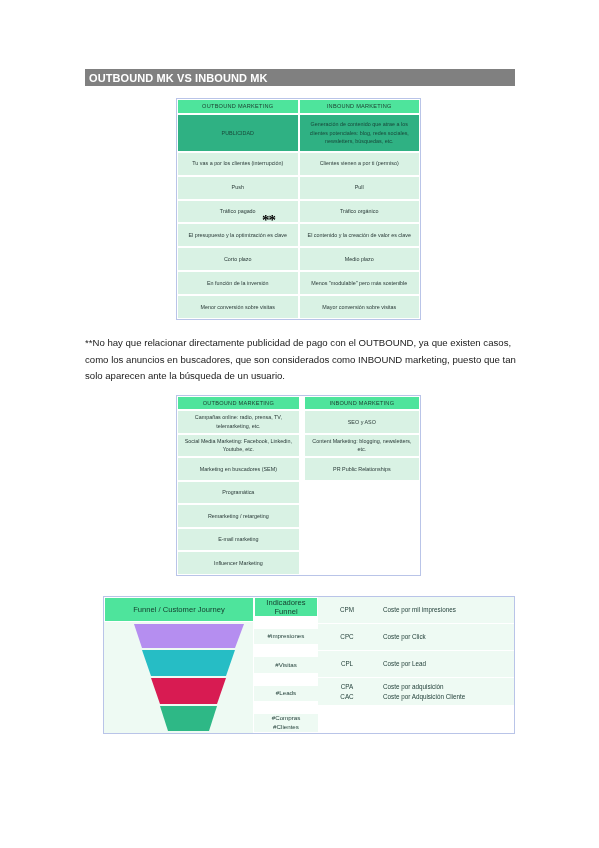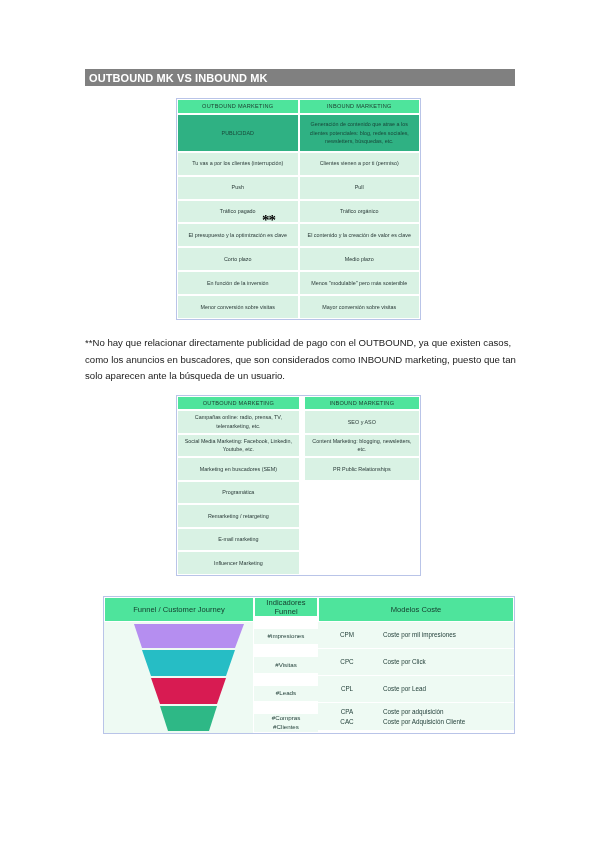--- a/index.html
+++ b/index.html
@@ -262,21 +262,20 @@
     <div class="fn-cell">#Leads</div>
     <div class="fn-cell last">
       <div>
         <div>#Compras</div>
         <div>#Clientes</div>
       </div>
     </div>
   </div>
 
   <div class="fn-col c-cost">
-    <div class="fn-head wide">Modelos Coste</div>
     <div class="cost-split">
       <div class="cost-row">
         <div class="cost-code">CPM</div>
         <div class="cost-desc">Coste por mil impresiones</div>
       </div>
       <div class="cost-row">
         <div class="cost-code">CPC</div>
         <div class="cost-desc">Coste por Click</div>
       </div>
       <div class="cost-row">

